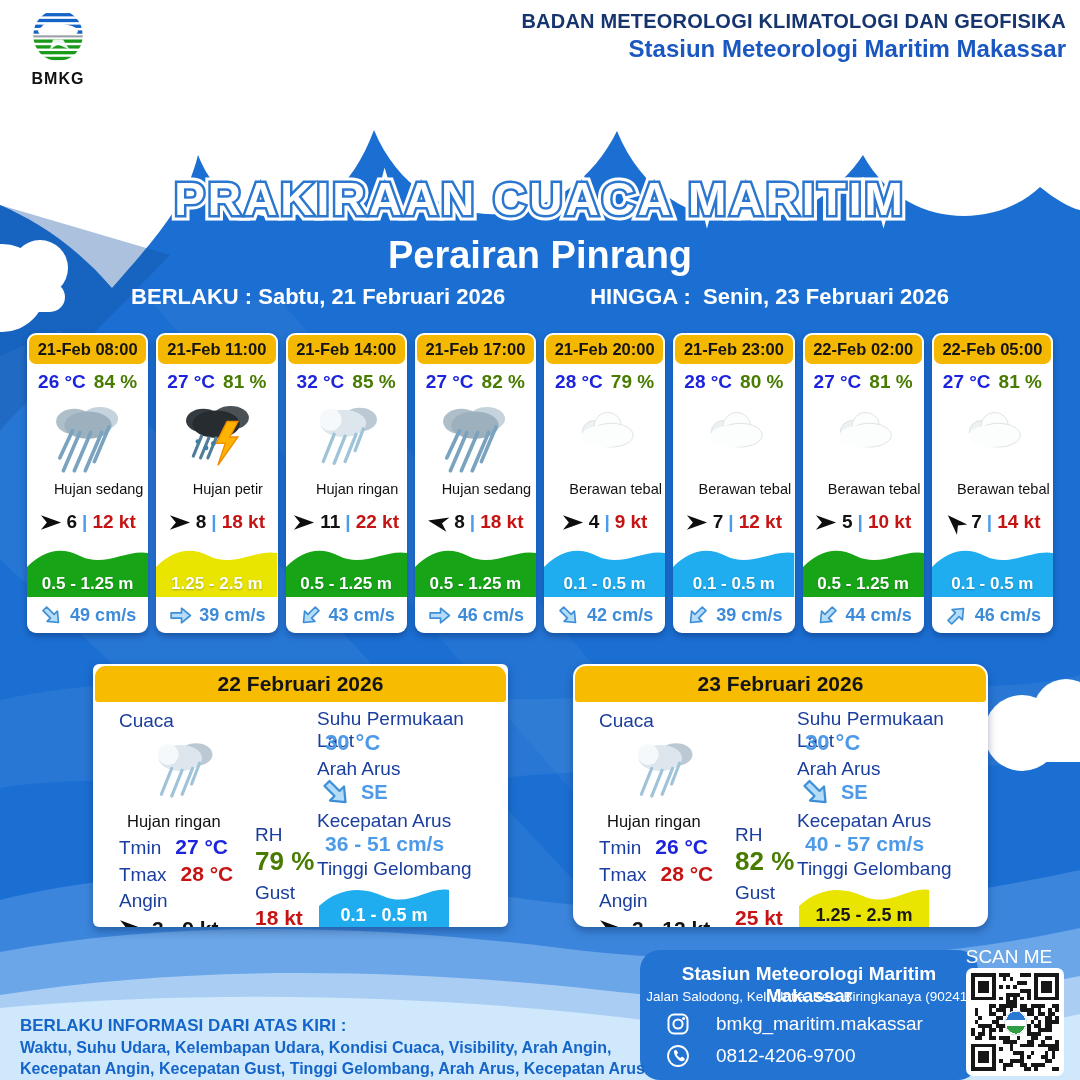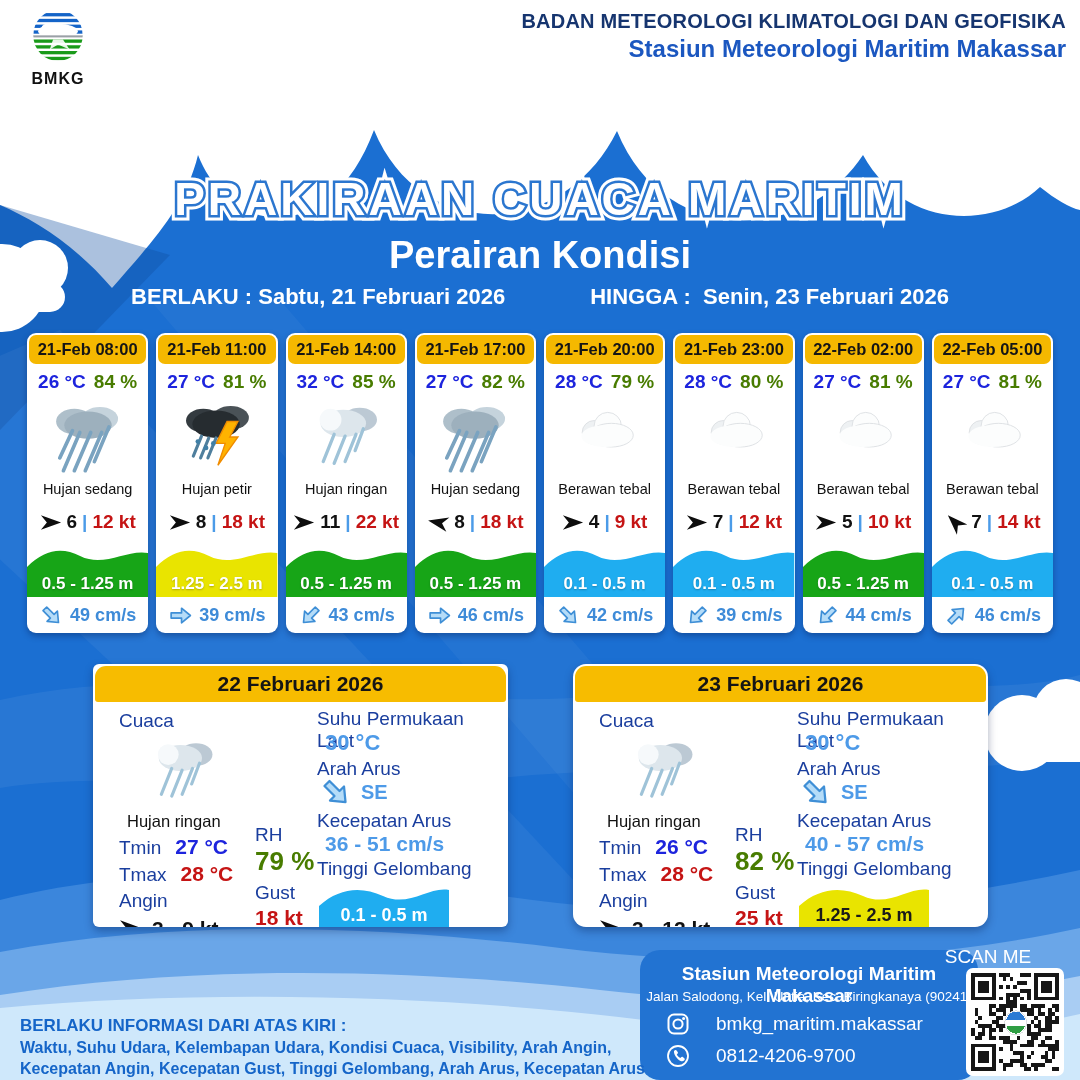--- a/index.html
+++ b/index.html
@@ -26,21 +26,21 @@
 
   
   #hourly-row{position:absolute;left:27px;top:333px;width:1026px;display:flex;gap:8px;}
   .hcard{position:relative;flex:1;height:300px;background:#ffffff;border-radius:9px;box-shadow:0 3px 6px rgba(0,20,70,.35);overflow:hidden;}
   .hcard-head{position:absolute;left:2px;right:2px;top:2px;height:29px;line-height:29px;background:#f5b800;border-radius:7px;text-align:center;font-weight:bold;font-size:16.5px;color:#151515;}
   .hcard-tr{position:absolute;left:0;top:38px;width:100%;text-align:center;font-size:19px;font-weight:bold;}
   .temp{color:#1d24dd;margin-right:8px;}
   .rh{color:#487c00;}
   .hcard-icon{position:absolute;left:0;top:62px;width:100%;height:84px;display:flex;align-items:center;justify-content:center;}
   .hcard-icon svg{width:82px;height:82px;}
-  .hcard-cond{position:absolute;left:0;top:148px;width:100%;text-align:center;font-size:14.5px;color:#111;}
+  .hcard-cond{position:absolute;left:0;top:148px;width:100%;text-align:center;font-size:14.5px;color:#111;padding-left:11px;}
   .hcard-wind{position:absolute;left:0;top:178px;width:100%;display:flex;align-items:center;justify-content:center;gap:5px;}
   .wind-arrow svg{width:22px;height:17px;display:block;}
   .wind-val{font-size:19px;font-weight:bold;color:#111;}
   .sep{font-size:19px;font-weight:bold;color:#4b9be8;}
   .gust-val{font-size:19px;font-weight:bold;color:#c51414;}
   .hcard-wave{position:absolute;left:0;top:210px;width:100%;height:54px;}
   .hcard-wave svg{position:absolute;left:0;top:0;width:100%;height:100%;}
   .wave-text{position:absolute;left:0;bottom:3px;width:100%;text-align:center;font-size:17px;font-weight:bold;color:#ffffff;text-shadow:0 1px 2px rgba(0,0,0,.25);}
   .hcard-cur{position:absolute;left:0;top:264px;width:100%;height:36px;display:flex;align-items:center;justify-content:center;gap:6px;}
   .cur-arrow svg{width:25px;height:21px;display:block;}
@@ -83,21 +83,21 @@
   .dwave span{position:absolute;left:0;bottom:2px;width:100%;text-align:center;font-size:18px;font-weight:bold;color:#ffffff;}
   .dwave.wave-yellow span{color:#1a1a1a;}
 
   
   .footer-box{position:absolute;left:640px;top:950px;width:338px;height:130px;background:#2273d2;border-radius:20px;color:#fff;}
   .f-station{position:absolute;top:13px;width:100%;text-align:center;font-size:19px;font-weight:bold;}
   .f-address{position:absolute;top:39px;width:100%;text-align:center;font-size:13.5px;}
   .f-row{position:absolute;left:26px;display:flex;align-items:center;gap:26px;font-size:19px;}
   .f-insta{top:62px;} .f-phone{top:94px;}
   .f-row svg{width:24px;height:24px;display:block;}
-  .scanme{position:absolute;left:938px;top:946px;width:100px;text-align:center;font-size:19px;color:#ffffff;}
+  .scanme{position:absolute;left:959px;top:946px;width:100px;text-align:center;font-size:19px;color:#ffffff;}
   .qr-box{position:absolute;left:966px;top:968px;width:98px;height:108px;background:#ffffff;border-radius:7px;display:flex;align-items:center;justify-content:center;}
   .qr-box svg{width:88px;height:98px;}
 
   
   .legend{position:absolute;left:20px;top:1016px;color:#1565c8;font-weight:bold;}
   .legend-title{font-size:17px;margin-bottom:1px;}
   .legend-line{font-size:16px;line-height:21px;}
 </style>
 </head>
 <body>
@@ -163,21 +163,21 @@
   <div class="org-block">
     <div class="org-line">BADAN METEOROLOGI KLIMATOLOGI DAN GEOFISIKA</div>
     <div class="station-line">Stasiun Meteorologi Maritim Makassar</div>
   </div>
 
   <div class="main-title">
     <span class="t-halo">PRAKIRAAN CUACA MARITIM</span>
     <span class="t-stroke">PRAKIRAAN CUACA MARITIM</span>
     <span class="t-fill">PRAKIRAAN CUACA MARITIM</span>
   </div>
-  <div class="area-title">Perairan Kondisi</div>
+  <div class="area-title">Perairan Pinrang</div>
   <div class="validity">
     <div><span>BERLAKU :</span> <span>Sabtu, 21 Februari 2026</span></div>
     <div><span>HINGGA :</span>&nbsp; <span>Senin, 23 Februari 2026</span></div>
   </div>
 
   <div id="hourly-row">
       <div class="hcard">
       <div class="hcard-head">21-Feb 08:00</div>
       <div class="hcard-tr">
         <span class="temp">26 °C</span><span class="rh">84 %</span>

